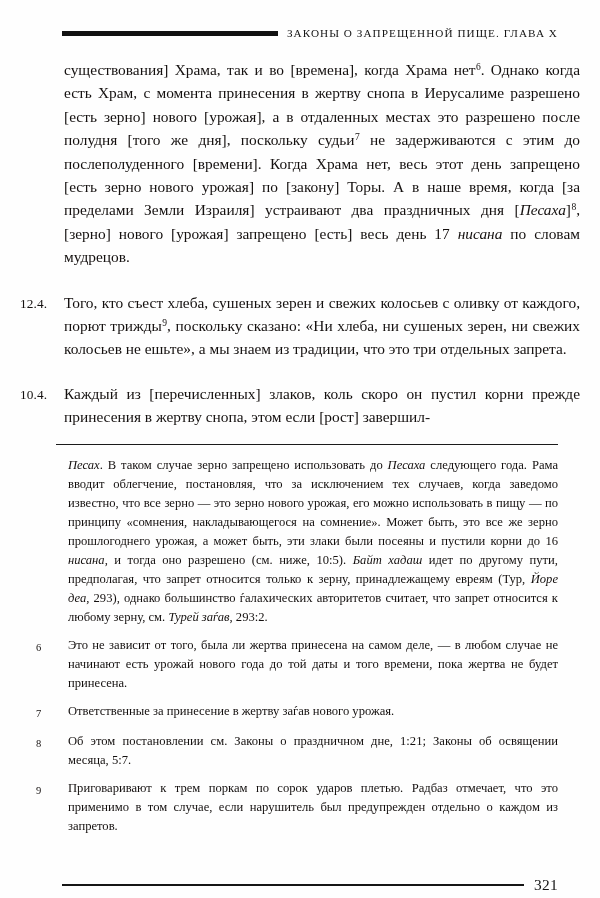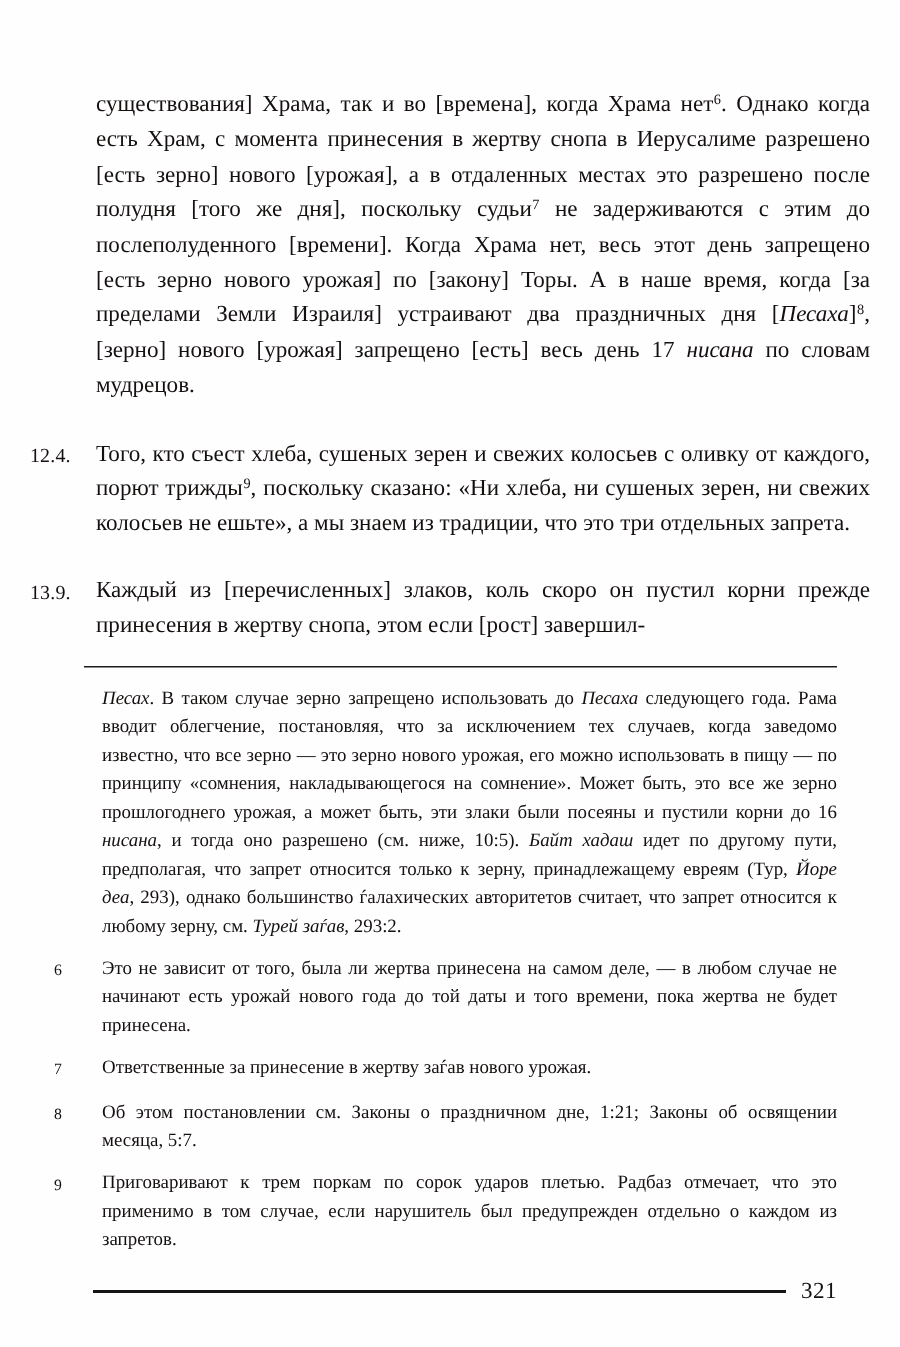--- a/index.html
+++ b/index.html
@@ -141,21 +141,21 @@
     text-align: justify;
     text-justify: inter-word;
     color: #14100f;
   }
   .fn-item.continued .fn-num { visibility: hidden; }
 
   
   .folio {
     position: absolute;
     left: 62px;
-    top: 852px;
+    top: 876px;
     width: 496px;
     display: flex;
     align-items: center;
     gap: 10px;
   }
   .folio-rule {
     flex: 1 1 auto;
     height: 2px;
     background: #151515;
   }
@@ -164,39 +164,43 @@
     font-size: 15.4px;
     letter-spacing: .3px;
     color: #131313;
   }
 </style>
 </head>
 <body>
 
 <div class="page">
 
+  <div class="runhead">
+    <div class="runhead-rule"></div>
+    <div class="runhead-title">ЗАКОНЫ О ЗАПРЕЩЕННОЙ ПИЩЕ. ГЛАВА X</div>
+  </div>
 
   <div class="body-area">
 
     <div class="para cont">
       <div class="num"></div>
       <div class="txt first-para">существования] Храма, так и во [времена], когда Храма нет<sup class="fn">6</sup>. Однако когда есть Храм, с момента принесения в жертву снопа в Иерусалиме разрешено [есть зерно] нового [урожая], а в от­даленных местах это разрешено после полудня [того же дня], поскольку судьи<sup class="fn">7</sup> не задерживаются с этим до послеполуденно­го [времени]. Когда Храма нет, весь этот день запрещено [есть зерно нового урожая] по [закону] Торы. А в наше время, когда [за пределами Земли Израиля] устраивают два праздничных дня [<i>Песаха</i>]<sup class="fn">8</sup>, [зерно] нового [урожая] запрещено [есть] весь день 17 <i>нисана</i> по словам мудрецов.</div>
     </div>
 
     <div class="gap-lg"></div>
 
     <div class="para">
       <div class="num">12.4.</div>
       <div class="txt">Того, кто съест хлеба, сушеных зерен и свежих колосьев с оливку от каждого, порют трижды<sup class="fn">9</sup>, поскольку сказано: «Ни хлеба, ни сушеных зерен, ни свежих колосьев не ешьте», а мы знаем из традиции, что это три отдельных запрета.</div>
     </div>
 
     <div class="gap-md"></div>
 
     <div class="para">
-      <div class="num">13.9.</div>
+      <div class="num">10.4.</div>
       <div class="txt">Каждый из [перечисленных] злаков, коль скоро он пустил корни прежде принесения в жертву снопа, этом если [рост] завершил-</div>
     </div>
 
   </div>
 
   <div class="footnotes">
     <div class="fn-rule"></div>
     <div class="fn-list">
 
       <div class="fn-item continued">

